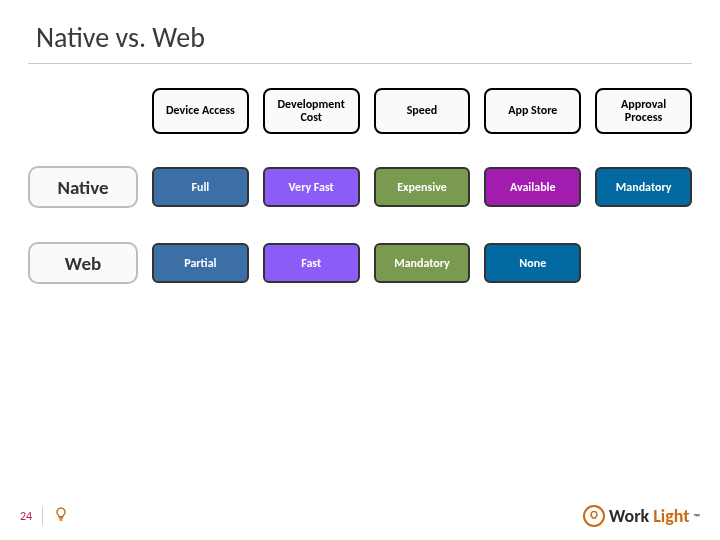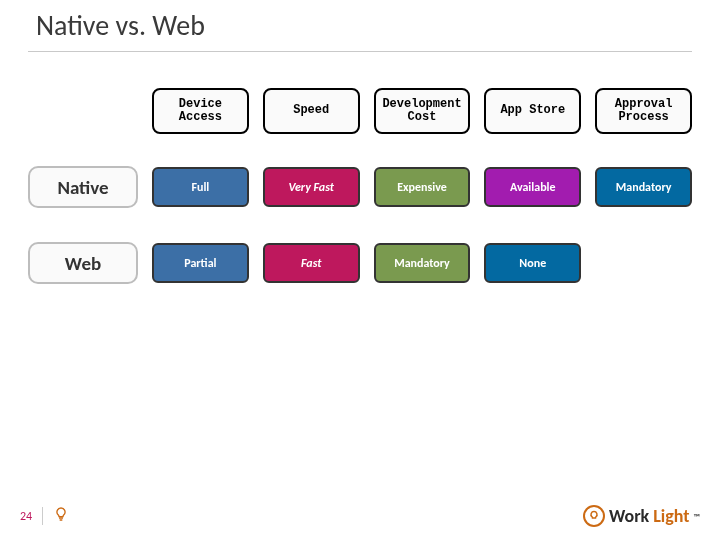--- a/index.html
+++ b/index.html
@@ -10,21 +10,21 @@
     background: #000;
     font-family: "Segoe UI", Calibri, Arial, sans-serif;
     overflow: hidden;
   }
   .slide {
     box-sizing: border-box;
     width: 720px;
     height: 540px;
     background: #fff;
     position: relative;
-    padding: 8px 28px 0 28px;
+    padding: 20px 28px 0 28px;
   }
   .title {
     font-size: 28px;
     color: #3a3a3a;
     font-weight: 400;
     padding-left: 8px;
     padding-bottom: 8px;
     border-bottom: 1px solid #c9c9c9;
   }
   .grid {
@@ -47,21 +47,20 @@
     text-align: center;
     font-size: 12px;
     font-weight: 700;
     color: #000;
     background: #fafafa;
     border: 2px solid #000;
     border-radius: 8px;
     height: 42px;
     line-height: 1.1;
     padding: 0 4px;
-    font-family: Liberation Mono, monospace;
   }
   
   .rowlabel {
     display: flex;
     align-items: center;
     justify-content: center;
     text-align: center;
     font-size: 19px;
     font-weight: 700;
     color: #333;
@@ -77,21 +76,21 @@
     justify-content: center;
     text-align: center;
     font-size: 12px;
     font-weight: 700;
     color: #fff;
     border-radius: 6px;
     height: 36px;
     border: 2px solid #333;
   }
   .c-blue   { background: #3c6fa6; }
-  .c-red    { background: #be185d; font-style: italic; }
+  .c-red    { background: #8b5cf6; }
   .c-green  { background: #7a9a4f; }
   .c-purple { background: #a21caf; }
   .c-teal   { background: #0369a1; }
 
   .footer {
     position: absolute;
     left: 0; right: 0; bottom: 10px;
     height: 28px;
     display: flex;
     align-items: center;
@@ -140,22 +139,22 @@
 <body>
 
 <div class="slide">
 
   <div class="title">Native vs. Web</div>
 
   <div class="grid">
 
     <div></div>
     <div class="colhdr">Device Access</div>
+    <div class="colhdr">Development Cost</div>
     <div class="colhdr">Speed</div>
-    <div class="colhdr">Development Cost</div>
     <div class="colhdr">App Store</div>
     <div class="colhdr">Approval Process</div>
 
     <div class="rowlabel">Native</div>
     <div class="cell c-blue">Full</div>
     <div class="cell c-red">Very Fast</div>
     <div class="cell c-green">Expensive</div>
     <div class="cell c-purple">Available</div>
     <div class="cell c-teal">Mandatory</div>
 

